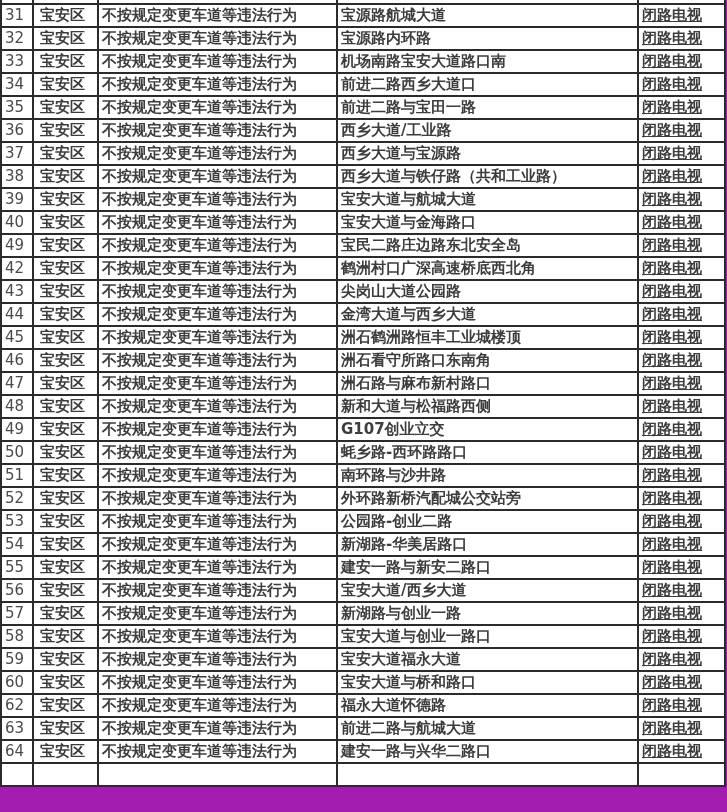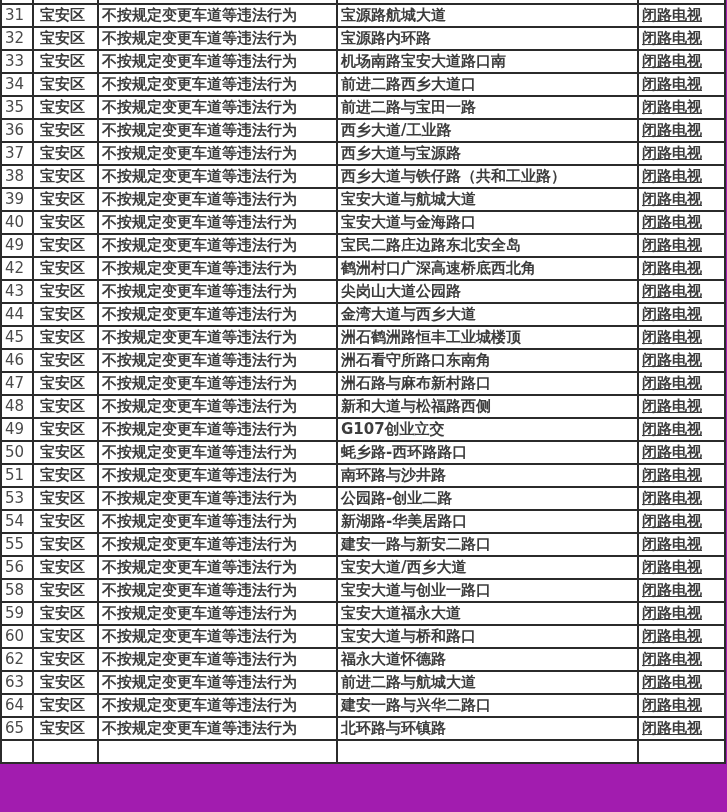--- a/index.html
+++ b/index.html
@@ -210,20 +210,27 @@
           <td class="c-monitor">闭路电视</td>
         </tr>
         <tr>
           <td class="c-no">51</td>
           <td class="c-district">宝安区</td>
           <td class="c-violation">不按规定变更车道等违法行为</td>
           <td class="c-location">南环路与沙井路</td>
           <td class="c-monitor">闭路电视</td>
         </tr>
         <tr>
+          <td class="c-no">52</td>
+          <td class="c-district">宝安区</td>
+          <td class="c-violation">不按规定变更车道等违法行为</td>
+          <td class="c-location">外环路新桥汽配城公交站旁</td>
+          <td class="c-monitor">闭路电视</td>
+        </tr>
+        <tr>
           <td class="c-no">53</td>
           <td class="c-district">宝安区</td>
           <td class="c-violation">不按规定变更车道等违法行为</td>
           <td class="c-location">公园路-创业二路</td>
           <td class="c-monitor">闭路电视</td>
         </tr>
         <tr>
           <td class="c-no">54</td>
           <td class="c-district">宝安区</td>
           <td class="c-violation">不按规定变更车道等违法行为</td>
@@ -238,20 +245,27 @@
           <td class="c-monitor">闭路电视</td>
         </tr>
         <tr>
           <td class="c-no">56</td>
           <td class="c-district">宝安区</td>
           <td class="c-violation">不按规定变更车道等违法行为</td>
           <td class="c-location">宝安大道/西乡大道</td>
           <td class="c-monitor">闭路电视</td>
         </tr>
         <tr>
+          <td class="c-no">57</td>
+          <td class="c-district">宝安区</td>
+          <td class="c-violation">不按规定变更车道等违法行为</td>
+          <td class="c-location">新湖路与创业一路</td>
+          <td class="c-monitor">闭路电视</td>
+        </tr>
+        <tr>
           <td class="c-no">58</td>
           <td class="c-district">宝安区</td>
           <td class="c-violation">不按规定变更车道等违法行为</td>
           <td class="c-location">宝安大道与创业一路口</td>
           <td class="c-monitor">闭路电视</td>
         </tr>
         <tr>
           <td class="c-no">59</td>
           <td class="c-district">宝安区</td>
           <td class="c-violation">不按规定变更车道等违法行为</td>
@@ -277,27 +291,20 @@
           <td class="c-district">宝安区</td>
           <td class="c-violation">不按规定变更车道等违法行为</td>
           <td class="c-location">前进二路与航城大道</td>
           <td class="c-monitor">闭路电视</td>
         </tr>
         <tr>
           <td class="c-no">64</td>
           <td class="c-district">宝安区</td>
           <td class="c-violation">不按规定变更车道等违法行为</td>
           <td class="c-location">建安一路与兴华二路口</td>
-          <td class="c-monitor">闭路电视</td>
-        </tr>
-        <tr>
-          <td class="c-no">65</td>
-          <td class="c-district">宝安区</td>
-          <td class="c-violation">不按规定变更车道等违法行为</td>
-          <td class="c-location">北环路与环镇路</td>
           <td class="c-monitor">闭路电视</td>
         </tr>
         <tr>
           <td class="c-no"></td>
           <td class="c-district"></td>
           <td class="c-violation"></td>
           <td class="c-location"></td>
           <td class="c-monitor"></td>
         </tr>
       </tbody>

